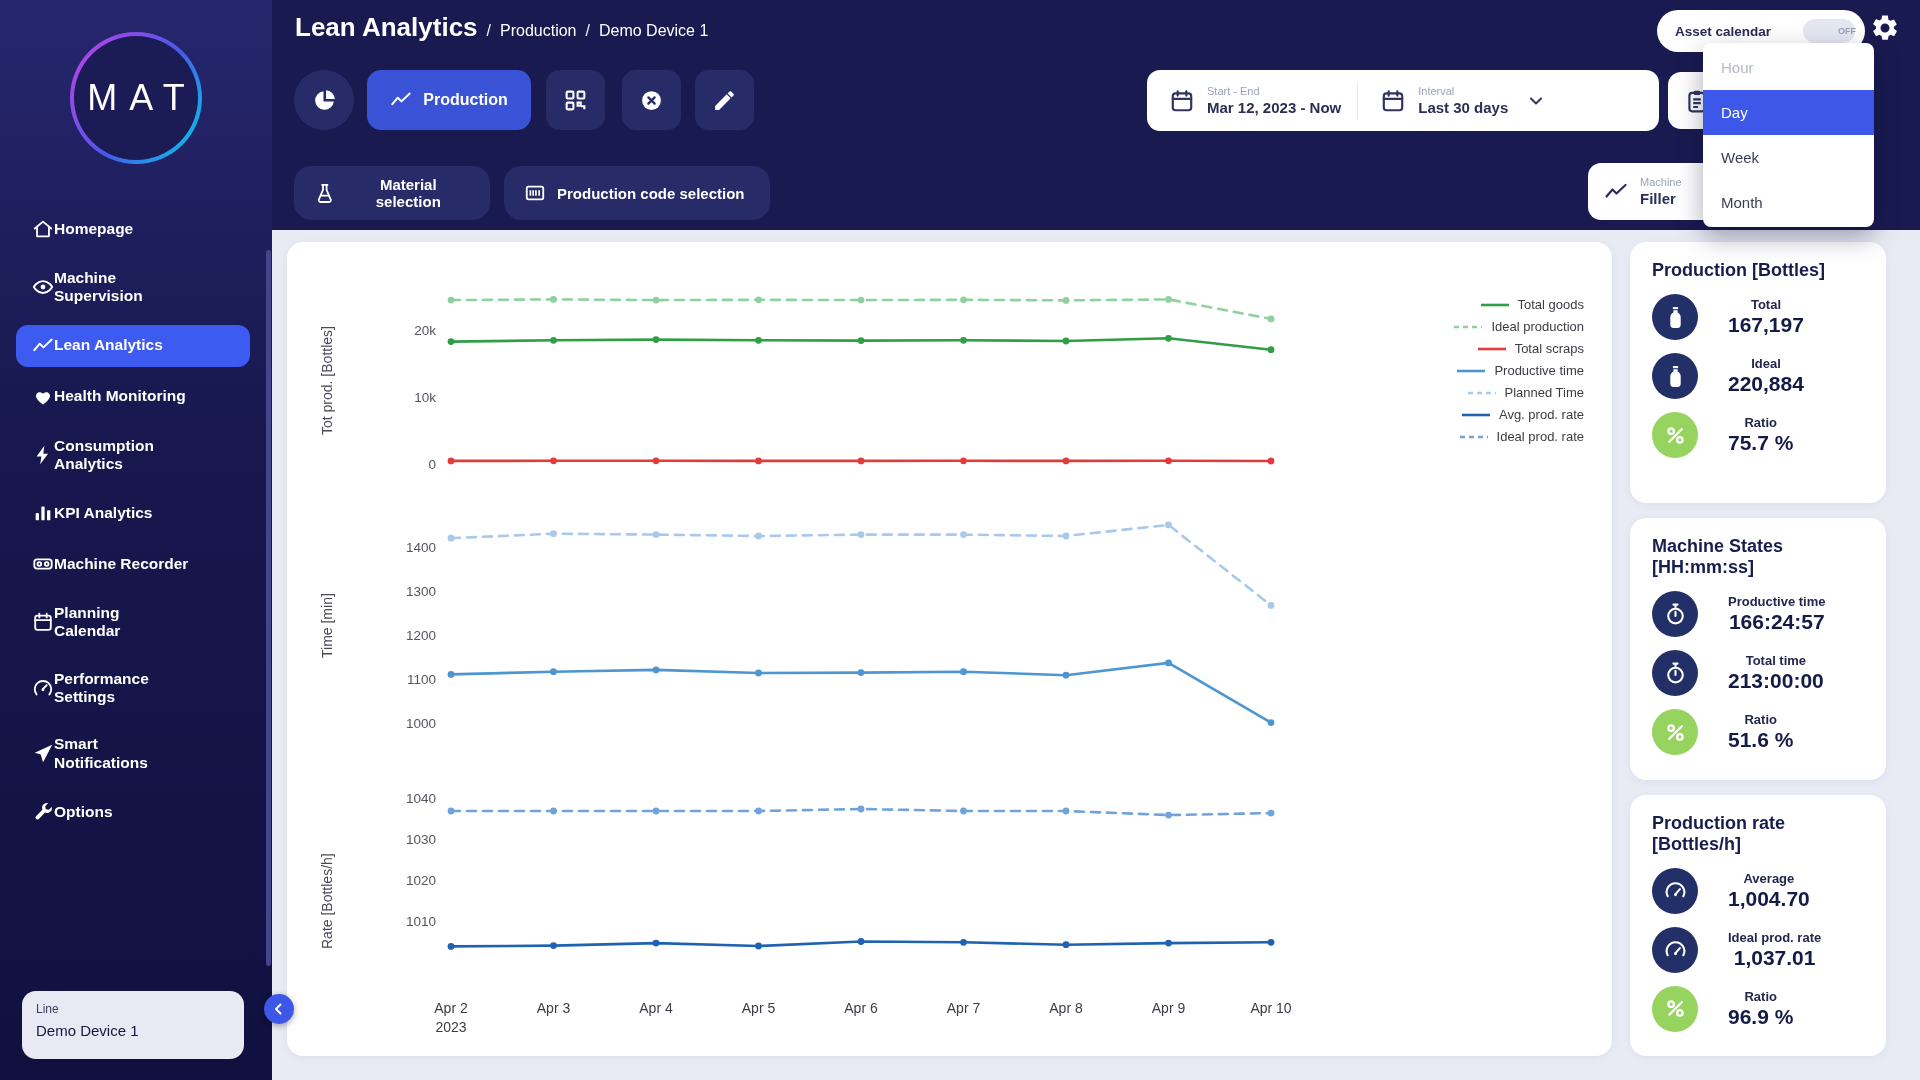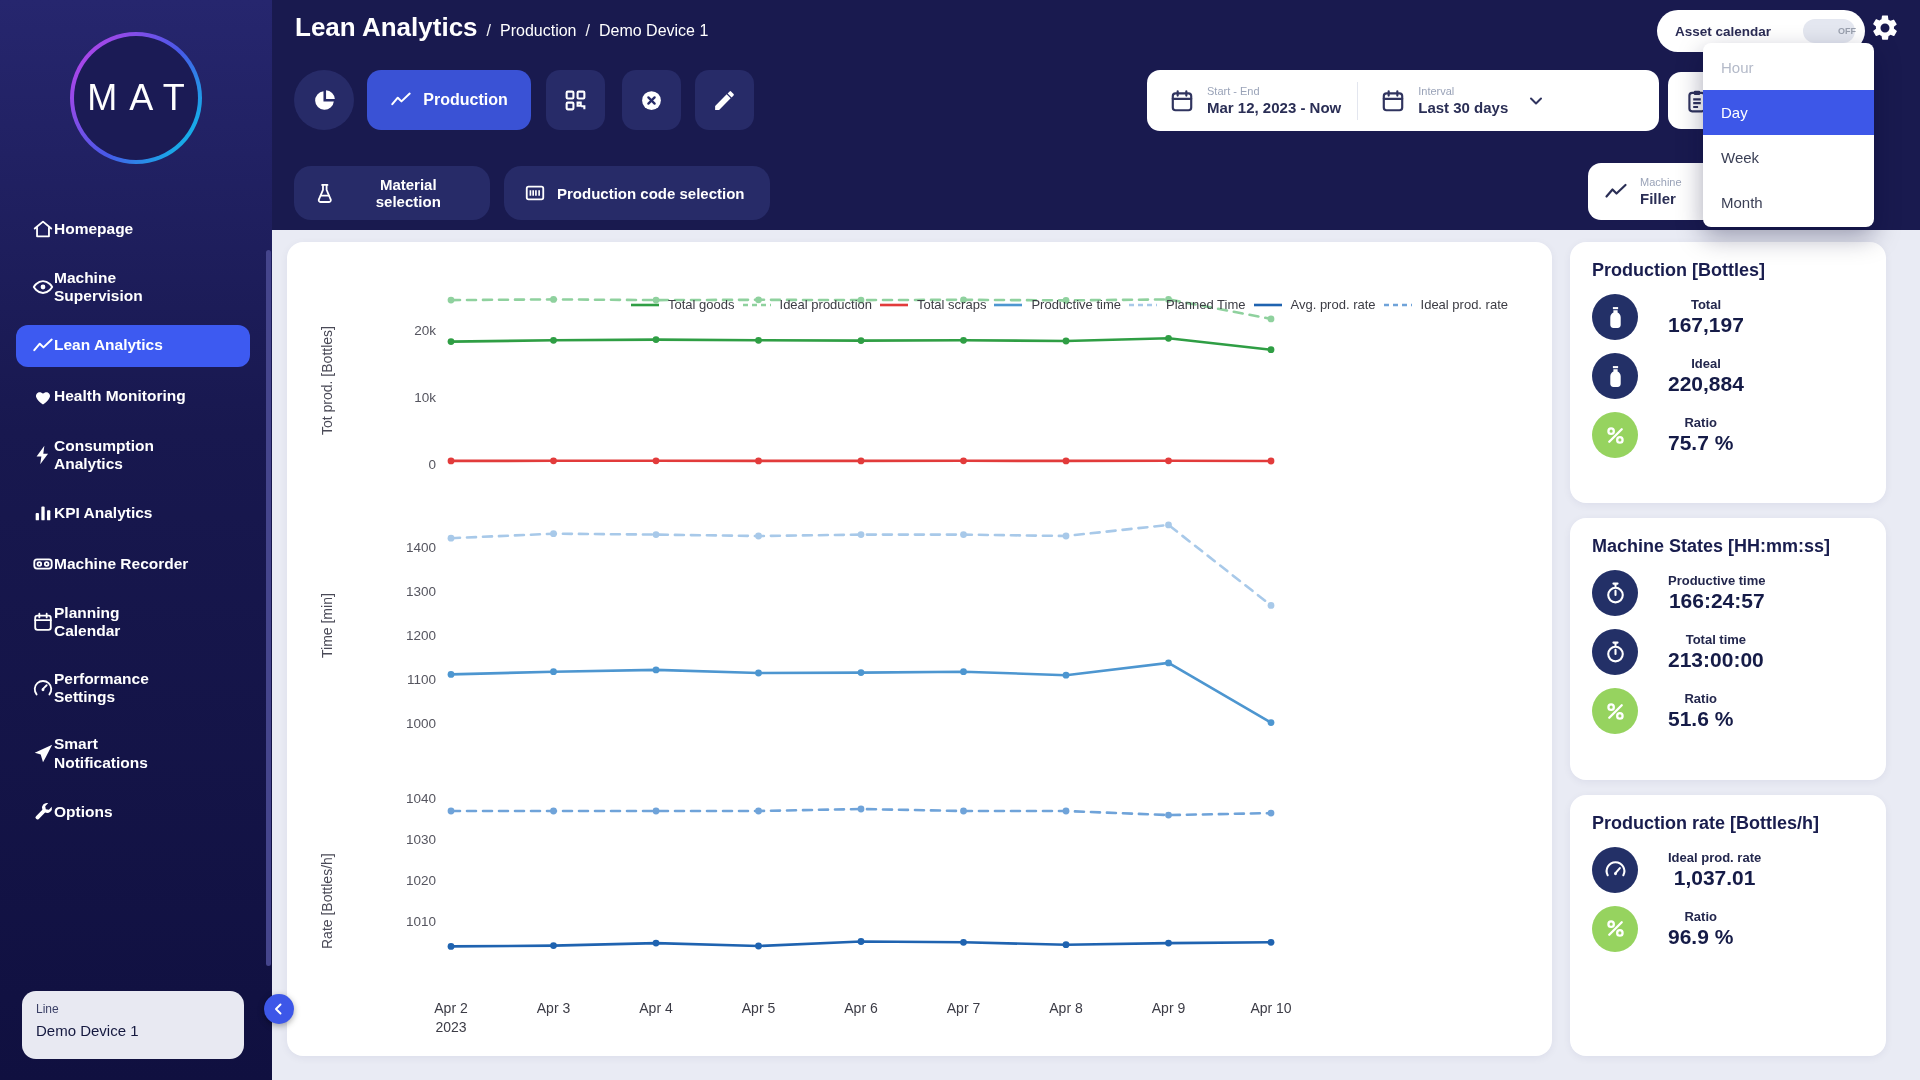--- a/index.html
+++ b/index.html
@@ -94,25 +94,25 @@
 
   
   .content { flex:1; display:flex; gap:18px; padding:12px 34px 0 15px; min-height:0; }
   .chart-card { flex:1; height:814px; background:#fff; border-radius:16px; position:relative;
     padding:26px 20px 0 26px; box-shadow:0 2px 8px rgba(20,20,80,.06); }
   .chart-row { display:flex; align-items:stretch; }
   .ylab { width:28px; display:flex; align-items:center; justify-content:center;
     writing-mode:vertical-rl; transform:rotate(180deg); font-size:14px; color:#4a4a57; }
   .plot text.tick { font-size:13.5px; fill:#55555f; font-family:"Liberation Sans",sans-serif; }
   .plot text.xlab { font-size:14px; fill:#3c3c46; font-family:"Liberation Sans",sans-serif; }
-  .legend { position:absolute; top:55px; right:44px; display:flex; flex-direction:row; gap:7px;align-items:flex-end; }
+  .legend { position:absolute; top:55px; right:28px; display:flex; flex-direction:column; gap:7px;align-items:flex-end; }
   .legend-item { display:flex; align-items:center; gap:8px; cursor:pointer; }
   .legend-label { font-size:13px; color:#3c3c44; }
 
-  .kpi-col { width:316px; flex-shrink:0; display:flex; flex-direction:column; gap:15px; height:814px; }
+  .kpi-col { width:256px; flex-shrink:0; display:flex; flex-direction:column; gap:15px; height:814px; }
   .kpi-card { flex:1; background:#fff; border-radius:16px; padding:18px 22px;
     box-shadow:0 2px 8px rgba(20,20,80,.06); }
   .kpi-title { font-size:18px; font-weight:bold; color:#191d4e; margin-bottom:8px; }
   .kpi-row { display:flex; align-items:center; gap:30px; margin-top:13px;text-align:center; }
   .circle { width:46px; height:46px; border-radius:50%; flex-shrink:0;
     display:inline-flex; align-items:center; justify-content:center; }
   .circle svg { width:25px; height:25px; }
   .circle.navy { background:#233067; }
   .circle.green { background:#96d35f; }
   .kpi-text { display:flex; flex-direction:column; gap:1px; }
@@ -636,20 +636,33 @@
             <div class="kpi-title">Production rate [Bottles/h]</div>
             <div class="kpi-row">
               <span class="circle navy">
                 <svg viewBox="0 0 24 24" fill="none" stroke="#fff" stroke-width="2" stroke-linecap="round">
                   <path d="M4.5 17.5a8.5 8.5 0 1 1 15 0"></path>
                   <path d="M12 15.5l4.2-4.8"></path>
                   <circle cx="12" cy="16" r="1.4" fill="#fff" stroke="none"></circle>
                 </svg>
               </span>
               <span class="kpi-text">
+                <span class="kpi-label">Average</span>
+                <span class="kpi-value">1,004.70</span>
+              </span>
+            </div>
+            <div class="kpi-row">
+              <span class="circle navy">
+                <svg viewBox="0 0 24 24" fill="none" stroke="#fff" stroke-width="2" stroke-linecap="round">
+                  <path d="M4.5 17.5a8.5 8.5 0 1 1 15 0"></path>
+                  <path d="M12 15.5l4.2-4.8"></path>
+                  <circle cx="12" cy="16" r="1.4" fill="#fff" stroke="none"></circle>
+                </svg>
+              </span>
+              <span class="kpi-text">
                 <span class="kpi-label">Ideal prod. rate</span>
                 <span class="kpi-value">1,037.01</span>
               </span>
             </div>
             <div class="kpi-row">
               <span class="circle green">
                 <svg viewBox="0 0 24 24" fill="none" stroke="#fff" stroke-width="2.2" stroke-linecap="round">
                   <path d="M6 18 18 6"></path>
                   <circle cx="7.8" cy="7.8" r="2.6"></circle>
                   <circle cx="16.2" cy="16.2" r="2.6"></circle>

